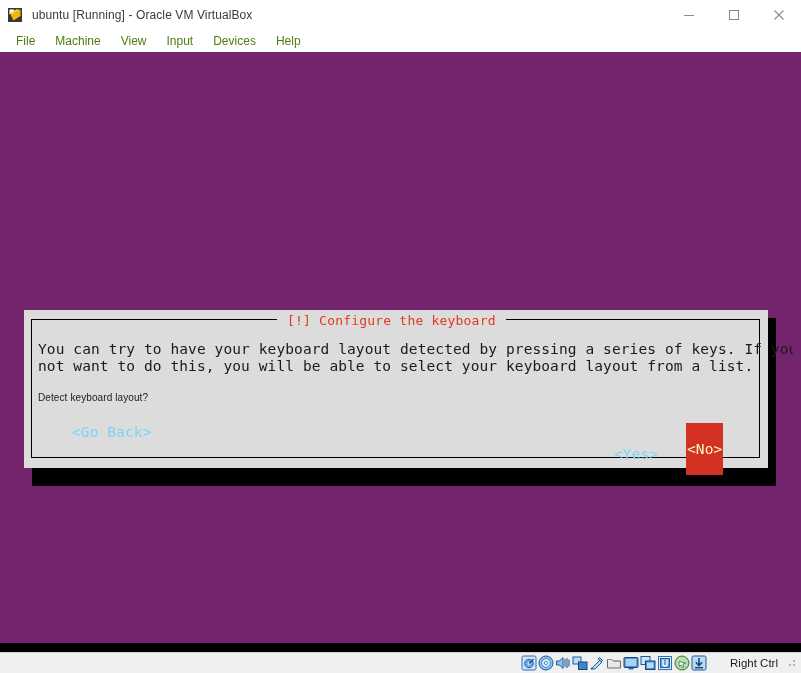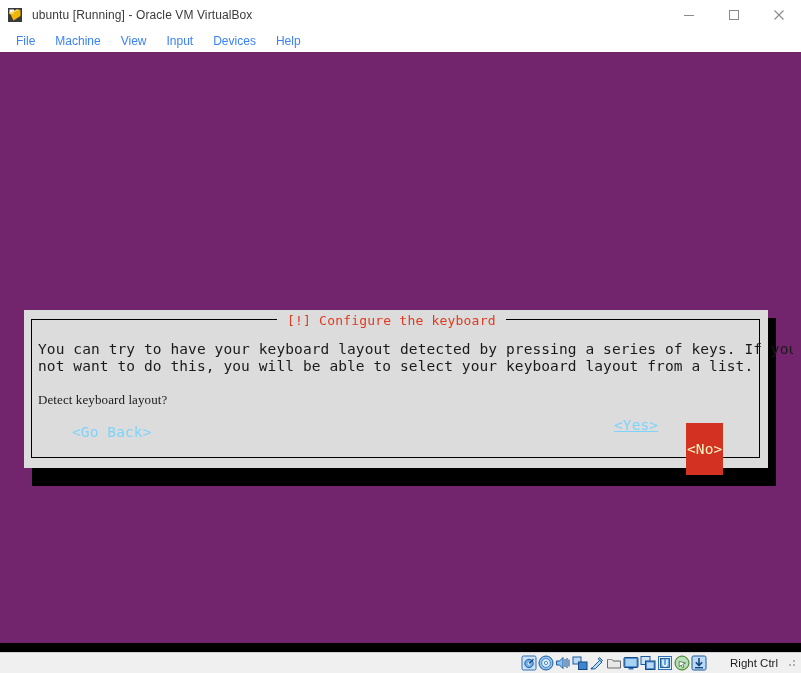--- a/index.html
+++ b/index.html
@@ -66,21 +66,21 @@
     left: 0; top: 30px;
     width: 801px; height: 22px;
     background: #ffffff;
     display: flex;
     align-items: center;
     padding-left: 6px;
     box-sizing: border-box;
   }
   .menu-item {
     font-size: 12px;
-    color: #3b82f6;
+    color: #4d7c0f;
     padding: 2px 10px;
     white-space: nowrap;
   }
 
   
   .vm-screen {
     position: absolute;
     left: 0; top: 52px;
     width: 793px;
     height: 592px;
@@ -151,36 +151,36 @@
     line-height: 17px;
     font-family: "DejaVu Sans Mono", "Liberation Mono", monospace;
     white-space: pre;
     letter-spacing: .1px;
   }
   .dlg-q {
     position: absolute;
     left: 38px;
     top: 340px;
     color: #1a1a1a;
-    font-size: 13px;
-    font-family: Liberation Serif, serif;
+    font-size: 10px;
+    font-family: Liberation Sans, sans-serif;
     white-space: pre;
     letter-spacing: .1px;
   }
   .btn {
     position: absolute;
     font-size: 14.5px;
     font-family: "DejaVu Sans Mono", "Liberation Mono", monospace;
     white-space: pre;
     color: #7dd3fc;
     letter-spacing: .1px;
     line-height: 18px;
   }
   .btn-goback { left: 72px; top: 371px; }
-  .btn-yes    { left: 614px; top: 364px; text-decoration: underline; }
+  .btn-yes    { left: 614px; top: 393px; }
   .btn-no     {
     left: 686px; top: 371px;
     background: #d33122;
     color: #fef9c3;
     padding: 17px 1px;
   }
   .vm-bottom-black {
     position: absolute;
     left: 0;
     top: 643px;

